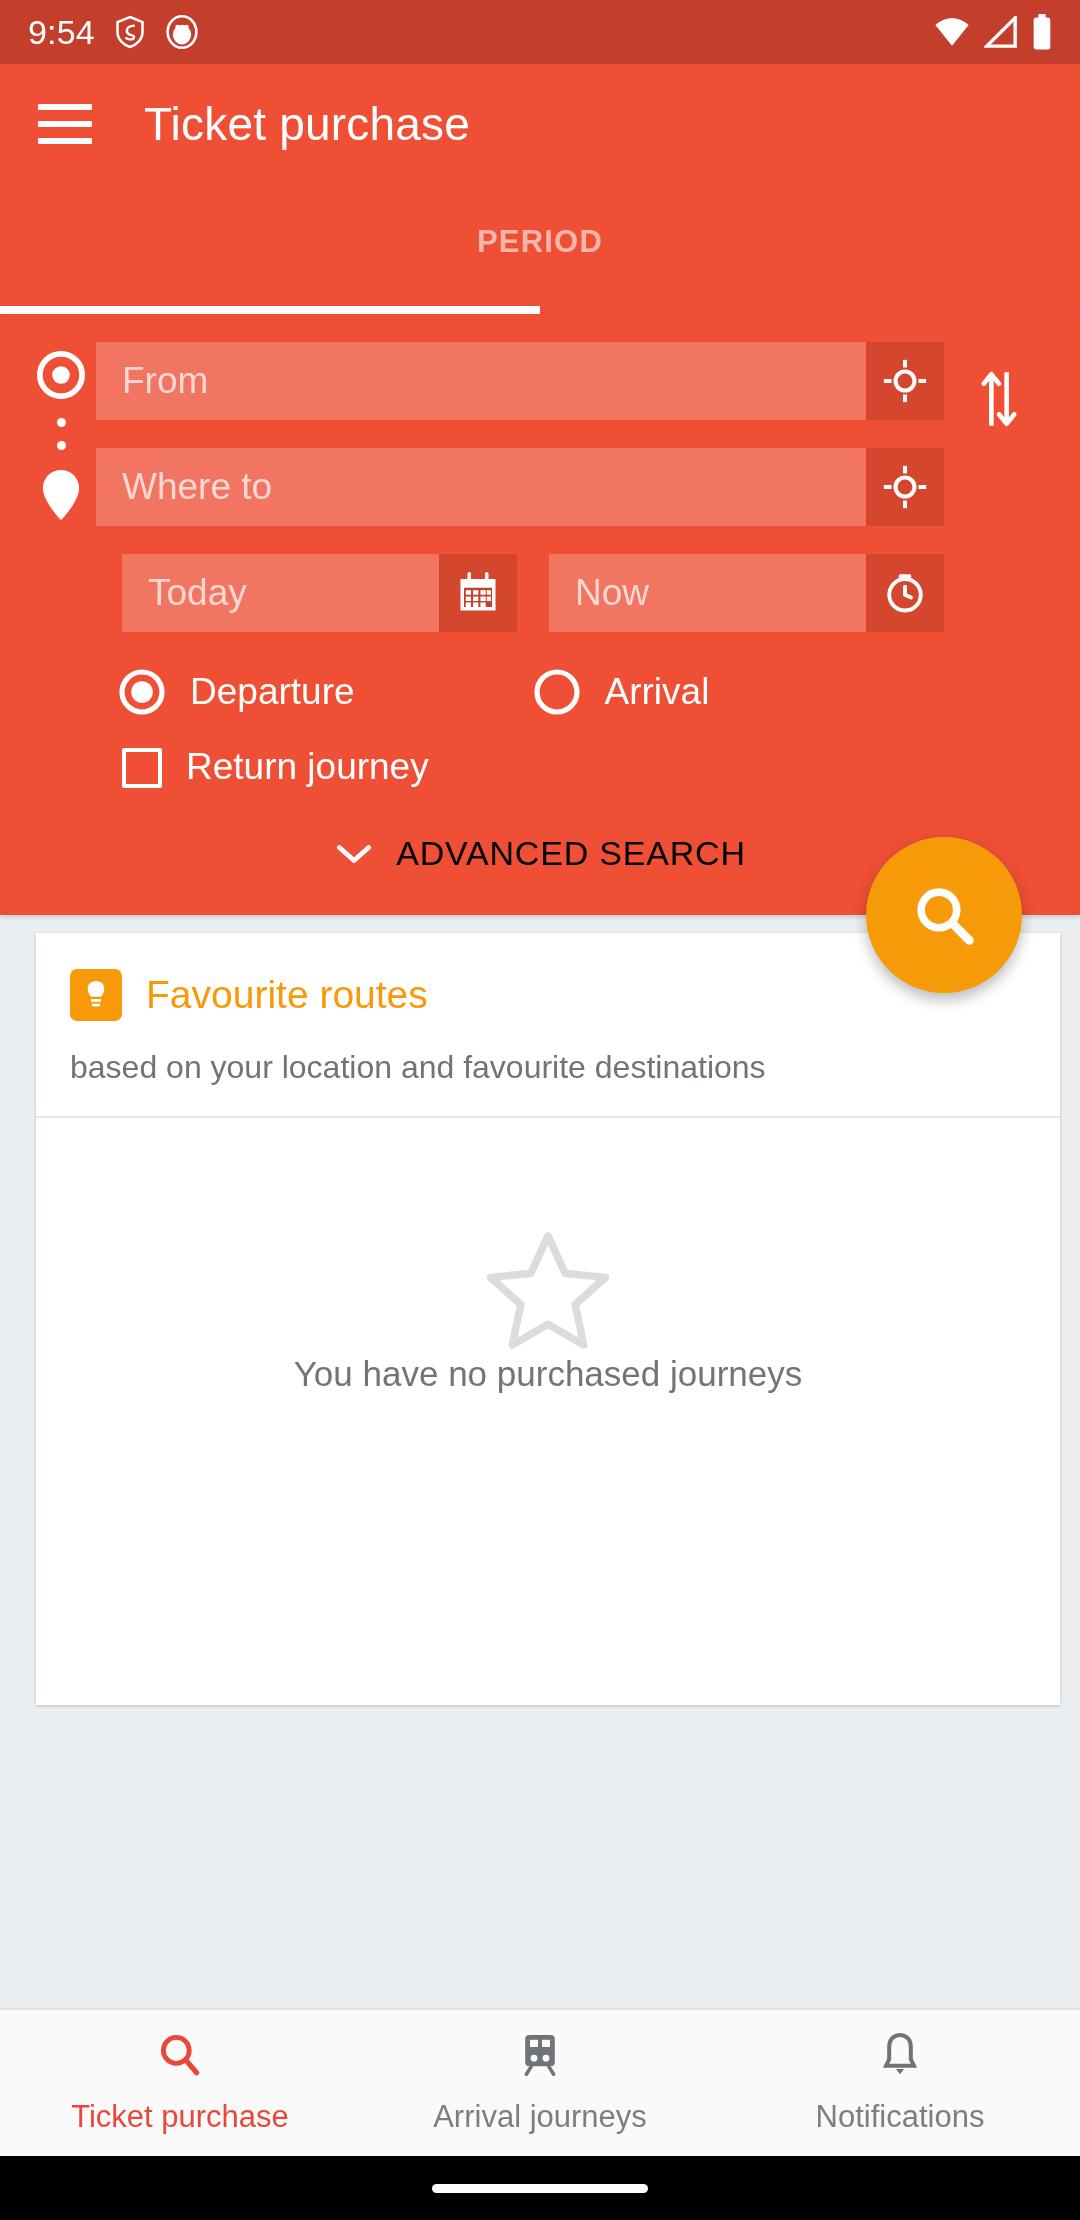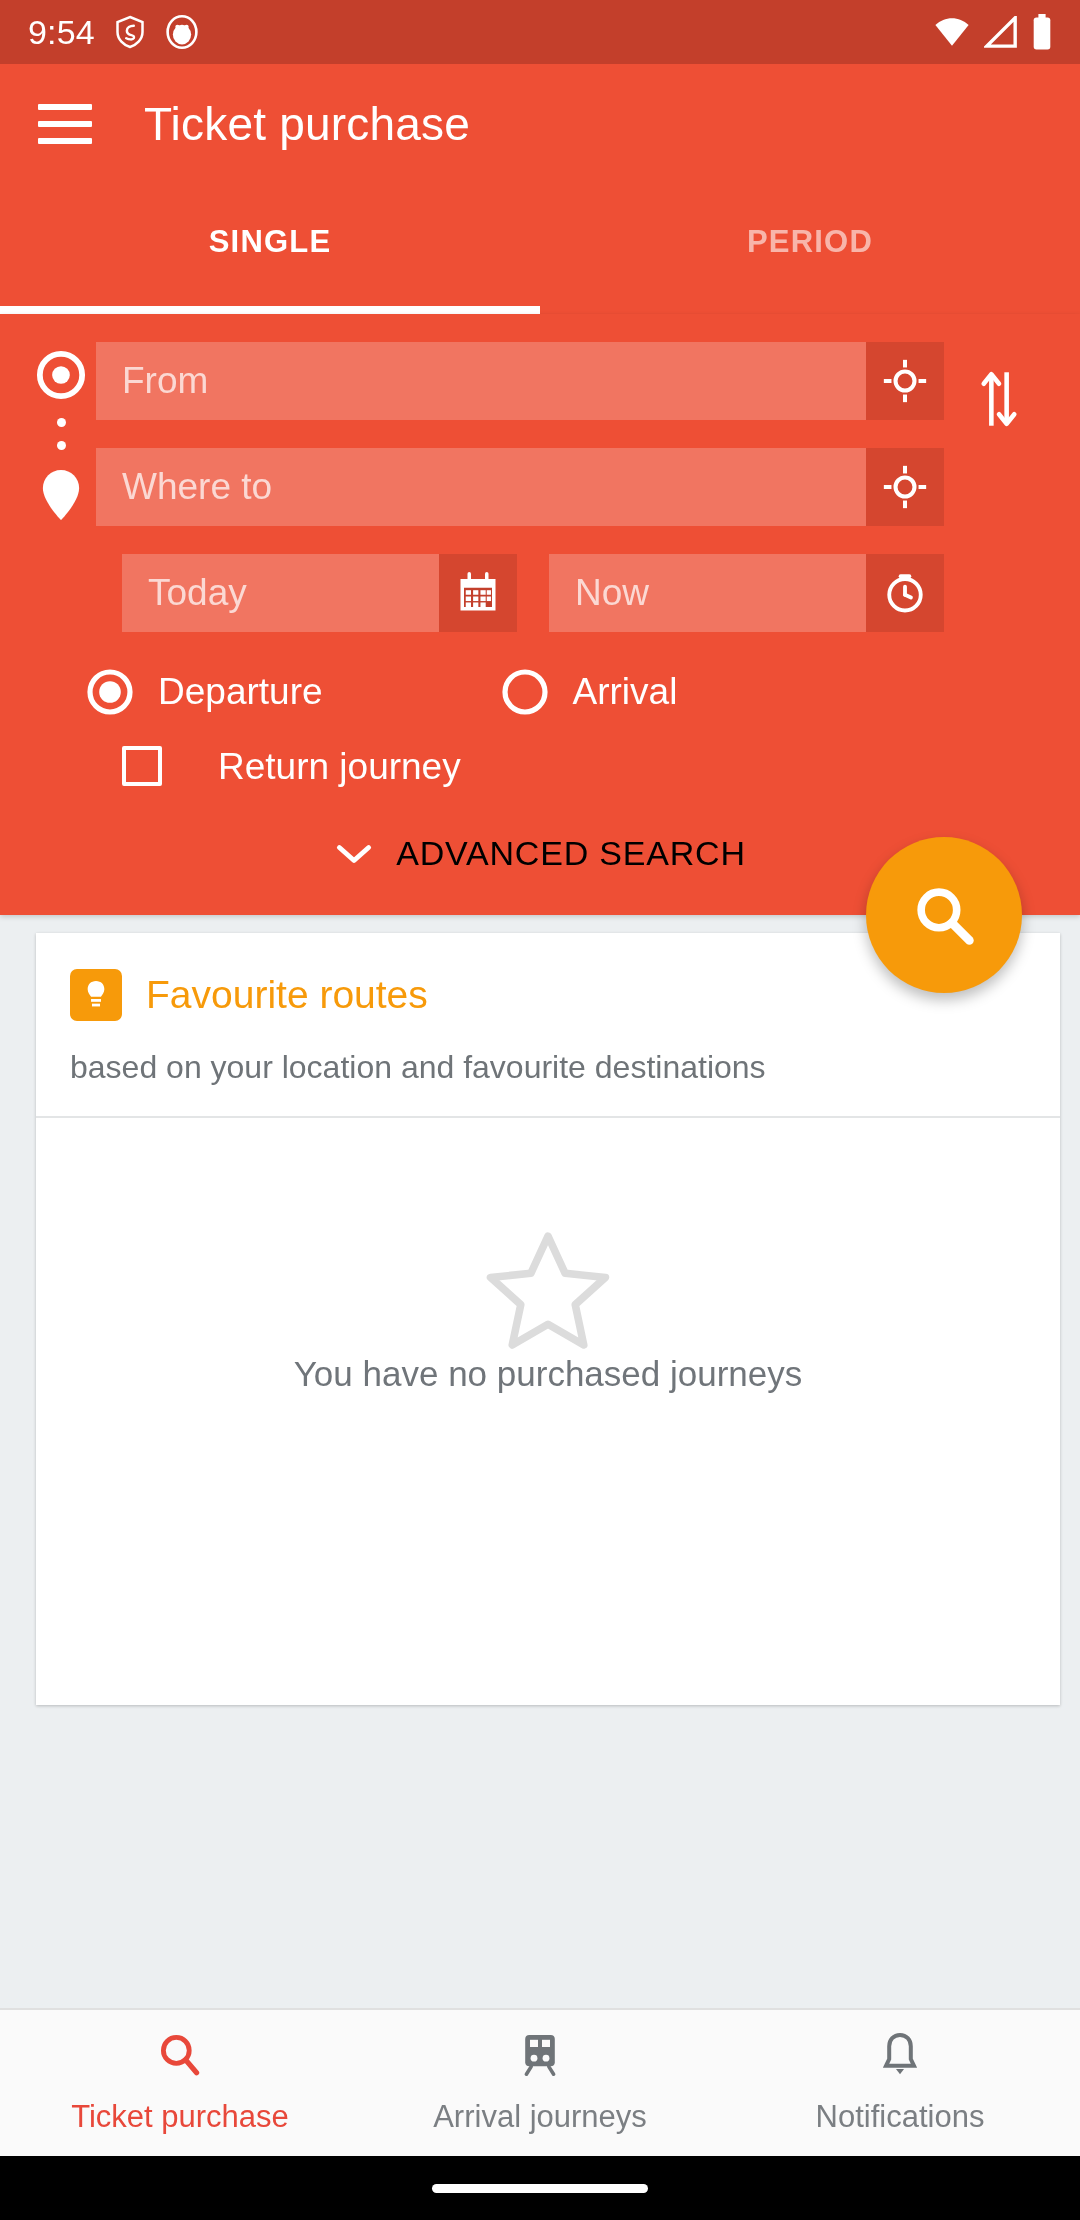--- a/index.html
+++ b/index.html
@@ -126,30 +126,30 @@
   .dt-field {
     flex: 1; height: 78px;
     background: rgba(255,255,255,0.22);
     display: flex; align-items: center; padding: 0 26px;
     color: rgba(255,255,255,0.72); font-size: 37px;
     cursor: text;
   }
 
   .radio-row {
     display: flex; align-items: center;
-    padding-left: 86px; margin-top: 36px;
+    padding-left: 118px; margin-top: 36px;
   }
   .radio-item { display: flex; align-items: center; cursor: pointer; }
   .radio-item.second { margin-left: 178px; }
   .radio-label, .check-label {
     color: #ffffff; font-size: 37px; margin-left: 24px;
   }
   .check-row {
-    display: flex; align-items: flex-start;
-    padding-left: 122px; margin-top: 30px; gap: 32px;
+    display: flex; align-items: flex-end;
+    padding-left: 122px; margin-top: 30px;
   }
   .checkbox-outline {
     width: 40px; height: 40px; border: 4px solid #fff; border-radius: 2px;
   }
 
   .adv-row {
     display: flex; align-items: center; justify-content: center;
     margin-top: 46px; padding-bottom: 36px;
     cursor: pointer;
   }
@@ -266,21 +266,20 @@
   <div class="appbar">
     <div class="hamburger">
       <span></span>
         <span></span>
         <span></span>
     </div>
     <div class="appbar-title">Ticket purchase</div>
   </div>
 
   <div class="tabs">
-    <div class="tab active">SINGLE</div>
     <div class="tab">PERIOD</div>
     <div class="tab-underline"></div>
   </div>
 
   <div class="form-panel">
 
     <div class="row-loc">
       <div class="marker-col">
         <svg class="marker-origin" width="50" height="50" viewBox="0 0 26 26">
           <circle cx="13" cy="13" r="11" fill="none" stroke="#fff" stroke-width="3"></circle>

